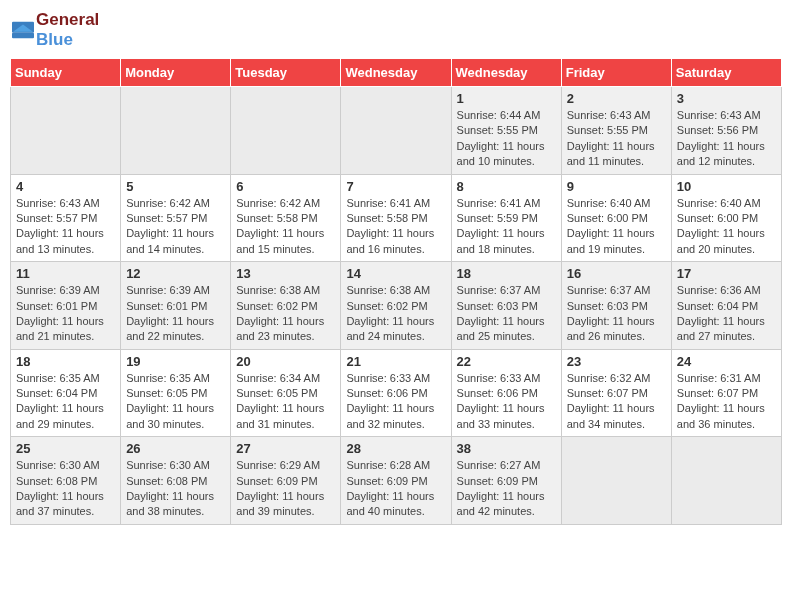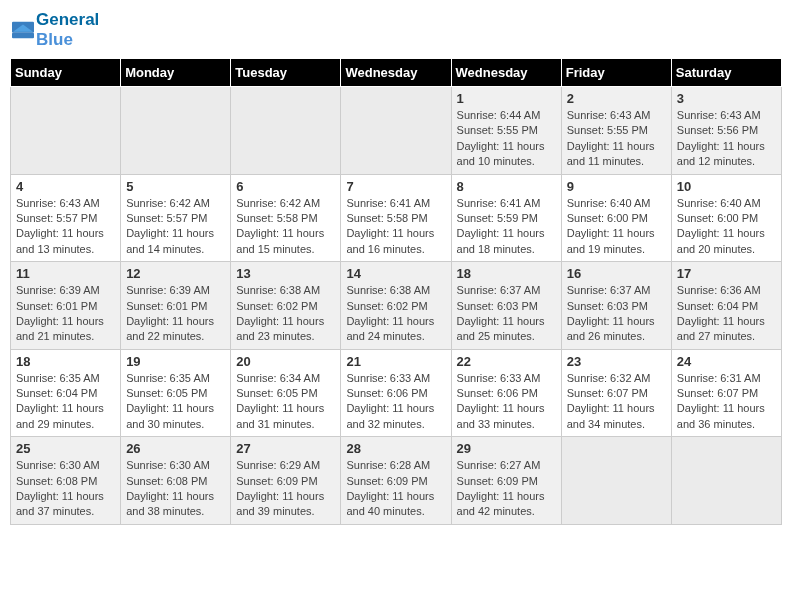--- a/index.html
+++ b/index.html
@@ -36,21 +36,21 @@
       text-align: center;
       font-size: 14px;
       color: #333;
       margin-bottom: 8px;
     }
     .calendar {
       width: 100%;
       border-collapse: collapse;
     }
     .calendar th {
-      background-color: #000000;
+      background-color: #ef4444;
       color: #fff;
       font-size: 13px;
       font-weight: bold;
       padding: 6px 4px;
       text-align: left;
       border: 1px solid #fff;
     }
     .calendar td {
       border: 1px solid #ccc;
       vertical-align: top;
@@ -87,21 +87,21 @@
 <body>
 
 <div class="header-top">
   <div class="logo">
     <svg class="logo-icon" viewBox="0 0 40 30">
       <rect x="0" y="0" width="40" height="20" fill="#3a7fc1" rx="2"></rect>
       <polygon points="20,5 38,18 2,18" fill="#5aafef" opacity="0.7"></polygon>
       <rect x="0" y="20" width="40" height="10" fill="#3a7fc1" rx="2"></rect>
     </svg>
     <div>
-      <span style="font-size:17px;font-weight:bold;color:#0369a1;">General</span><br>
+      <span style="font-size:17px;font-weight:bold;color:#7f1d1d;">General</span><br>
       <span style="font-size:17px;font-weight:bold;color:#4a90d9;margin-top:32px;">Blue</span>
     </div>
   </div>
   <div class="page-title"></div>
 </div>
 
 <div class="subtitle"></div>
 
 <table class="calendar">
   <thead>
@@ -292,21 +292,21 @@
 Sunset: 6:09 PM
 Daylight: 11 hours and 39 minutes.</div>
         </td>
         <td>
           <span class="day-number">28</span>
           <div class="day-info">Sunrise: 6:28 AM
 Sunset: 6:09 PM
 Daylight: 11 hours and 40 minutes.</div>
         </td>
         <td>
-          <span class="day-number">29</span>
+          <span class="day-number">38</span>
           <div class="day-info">Sunrise: 6:27 AM
 Sunset: 6:09 PM
 Daylight: 11 hours and 42 minutes.</div>
         </td>
         <td class="empty"></td>
         <td class="empty"></td>
       </tr>
     </tbody>
 </table>
 

